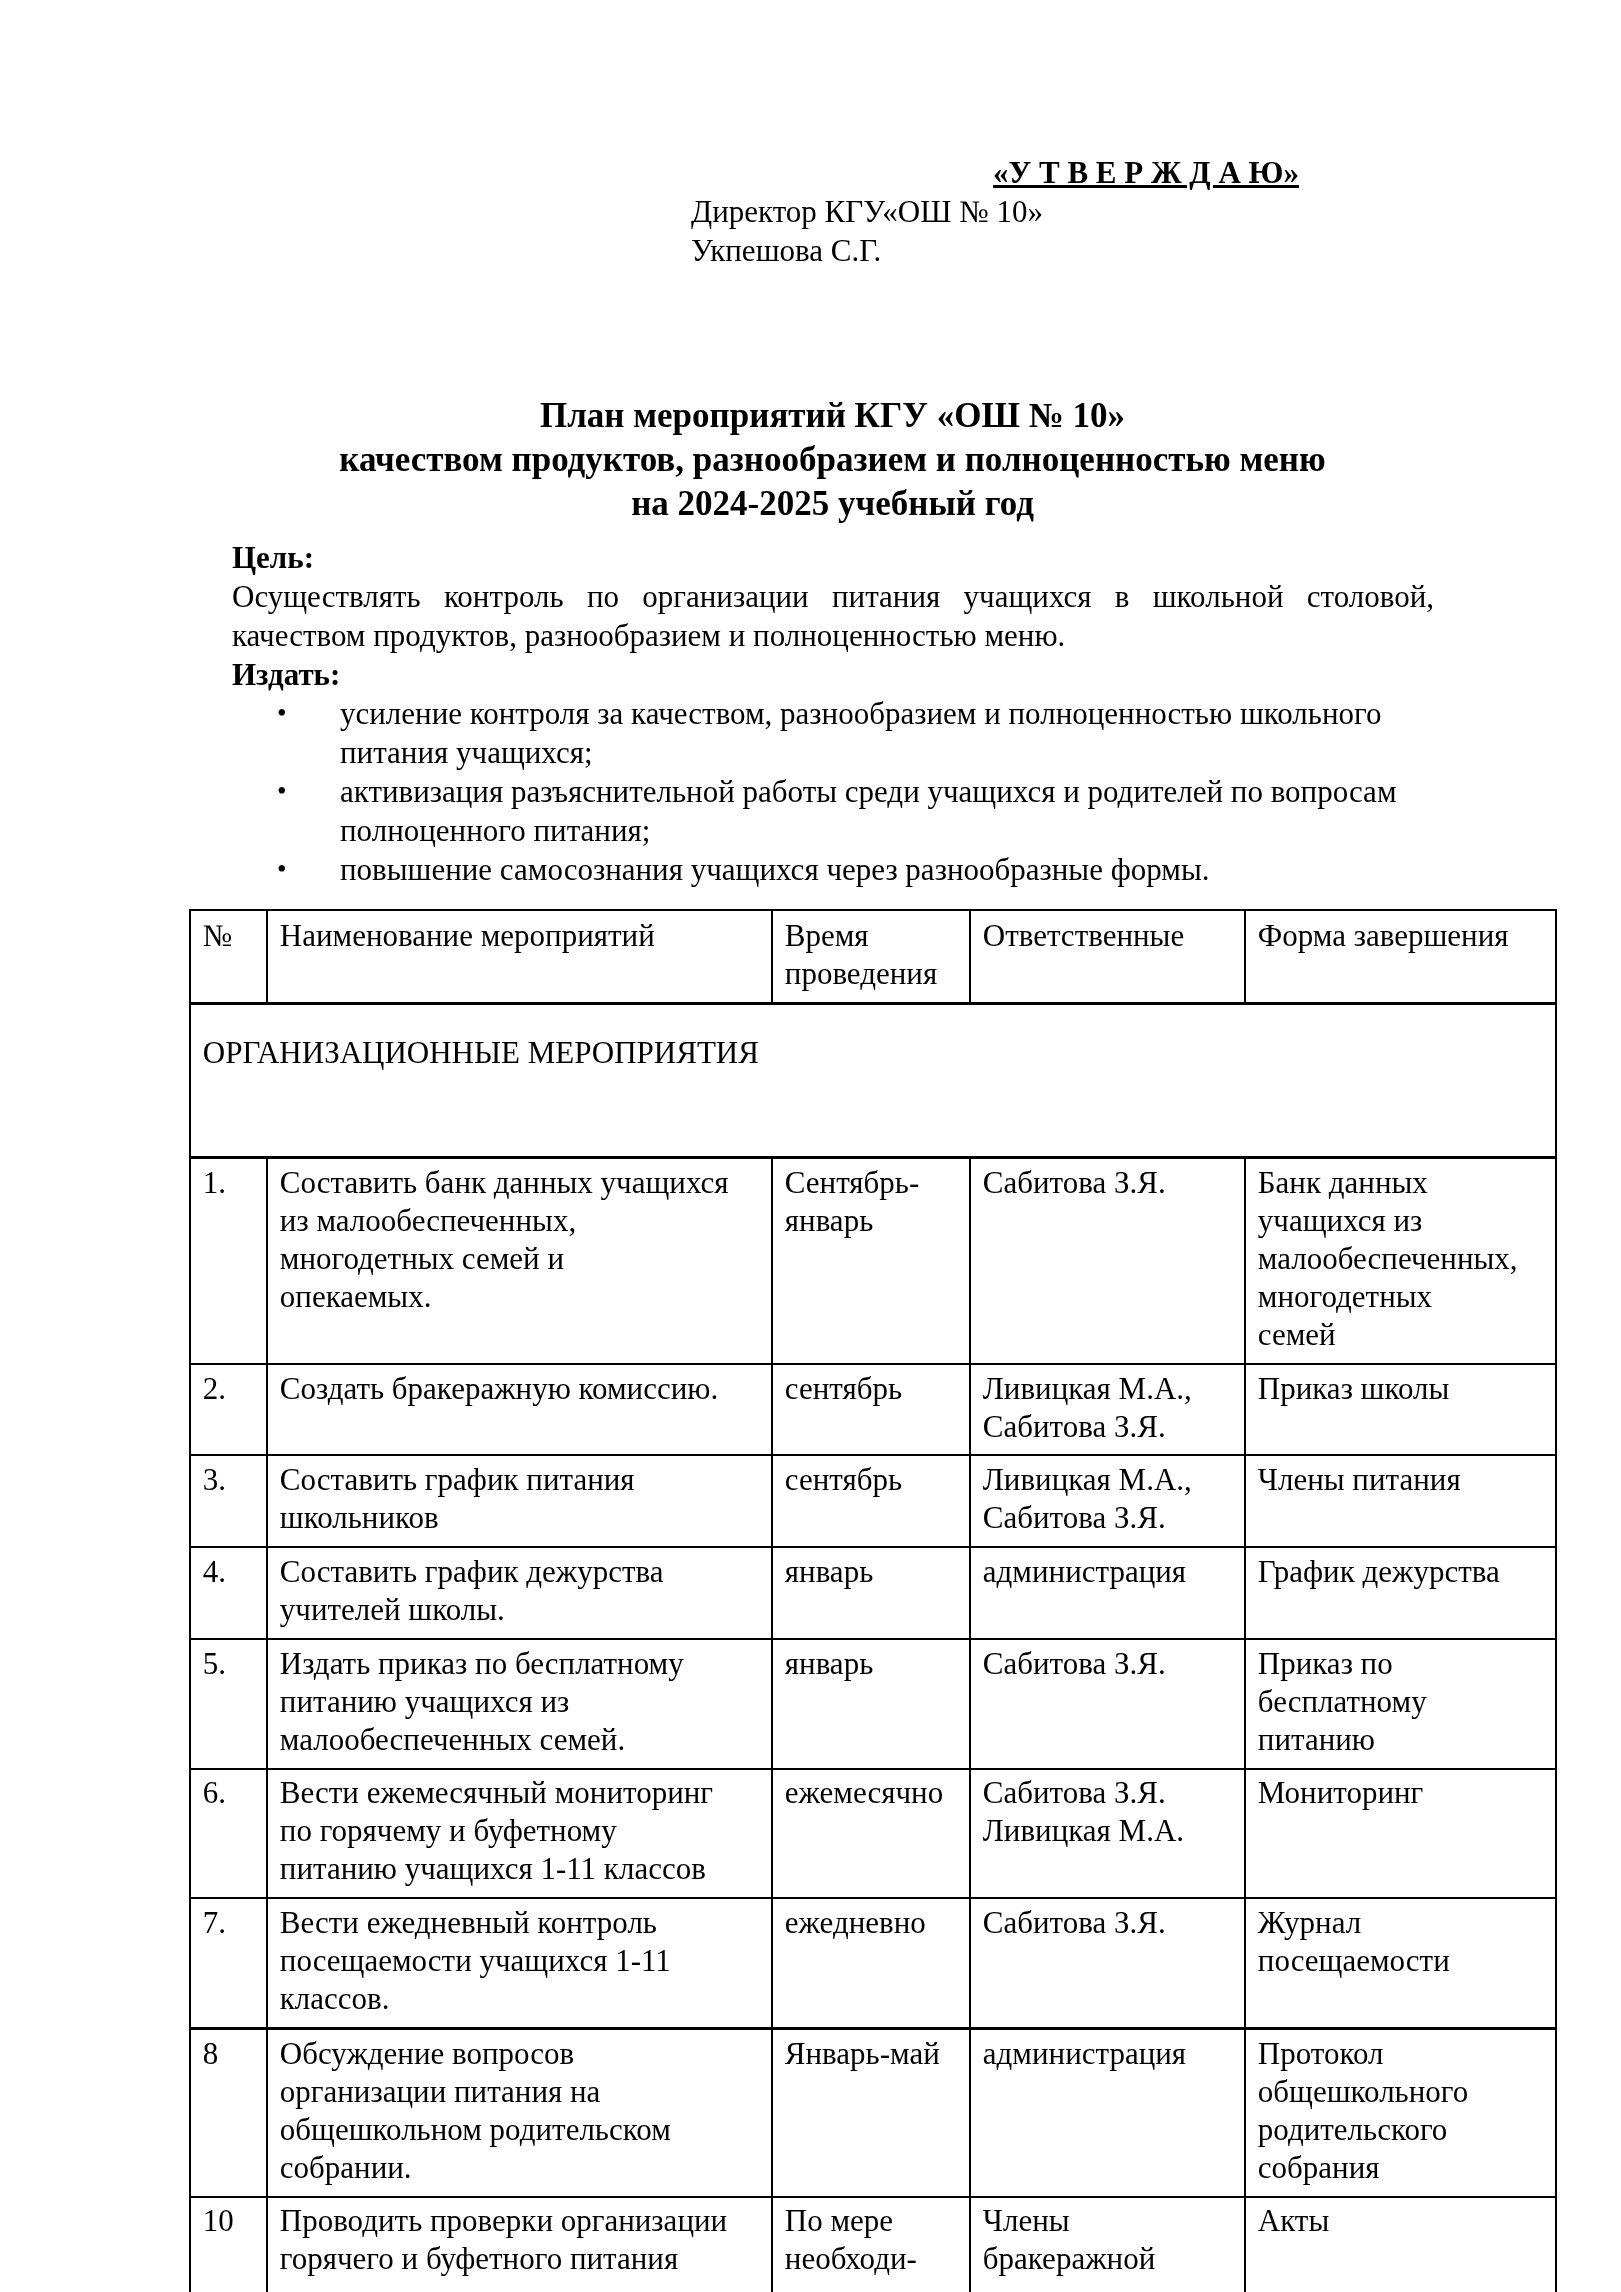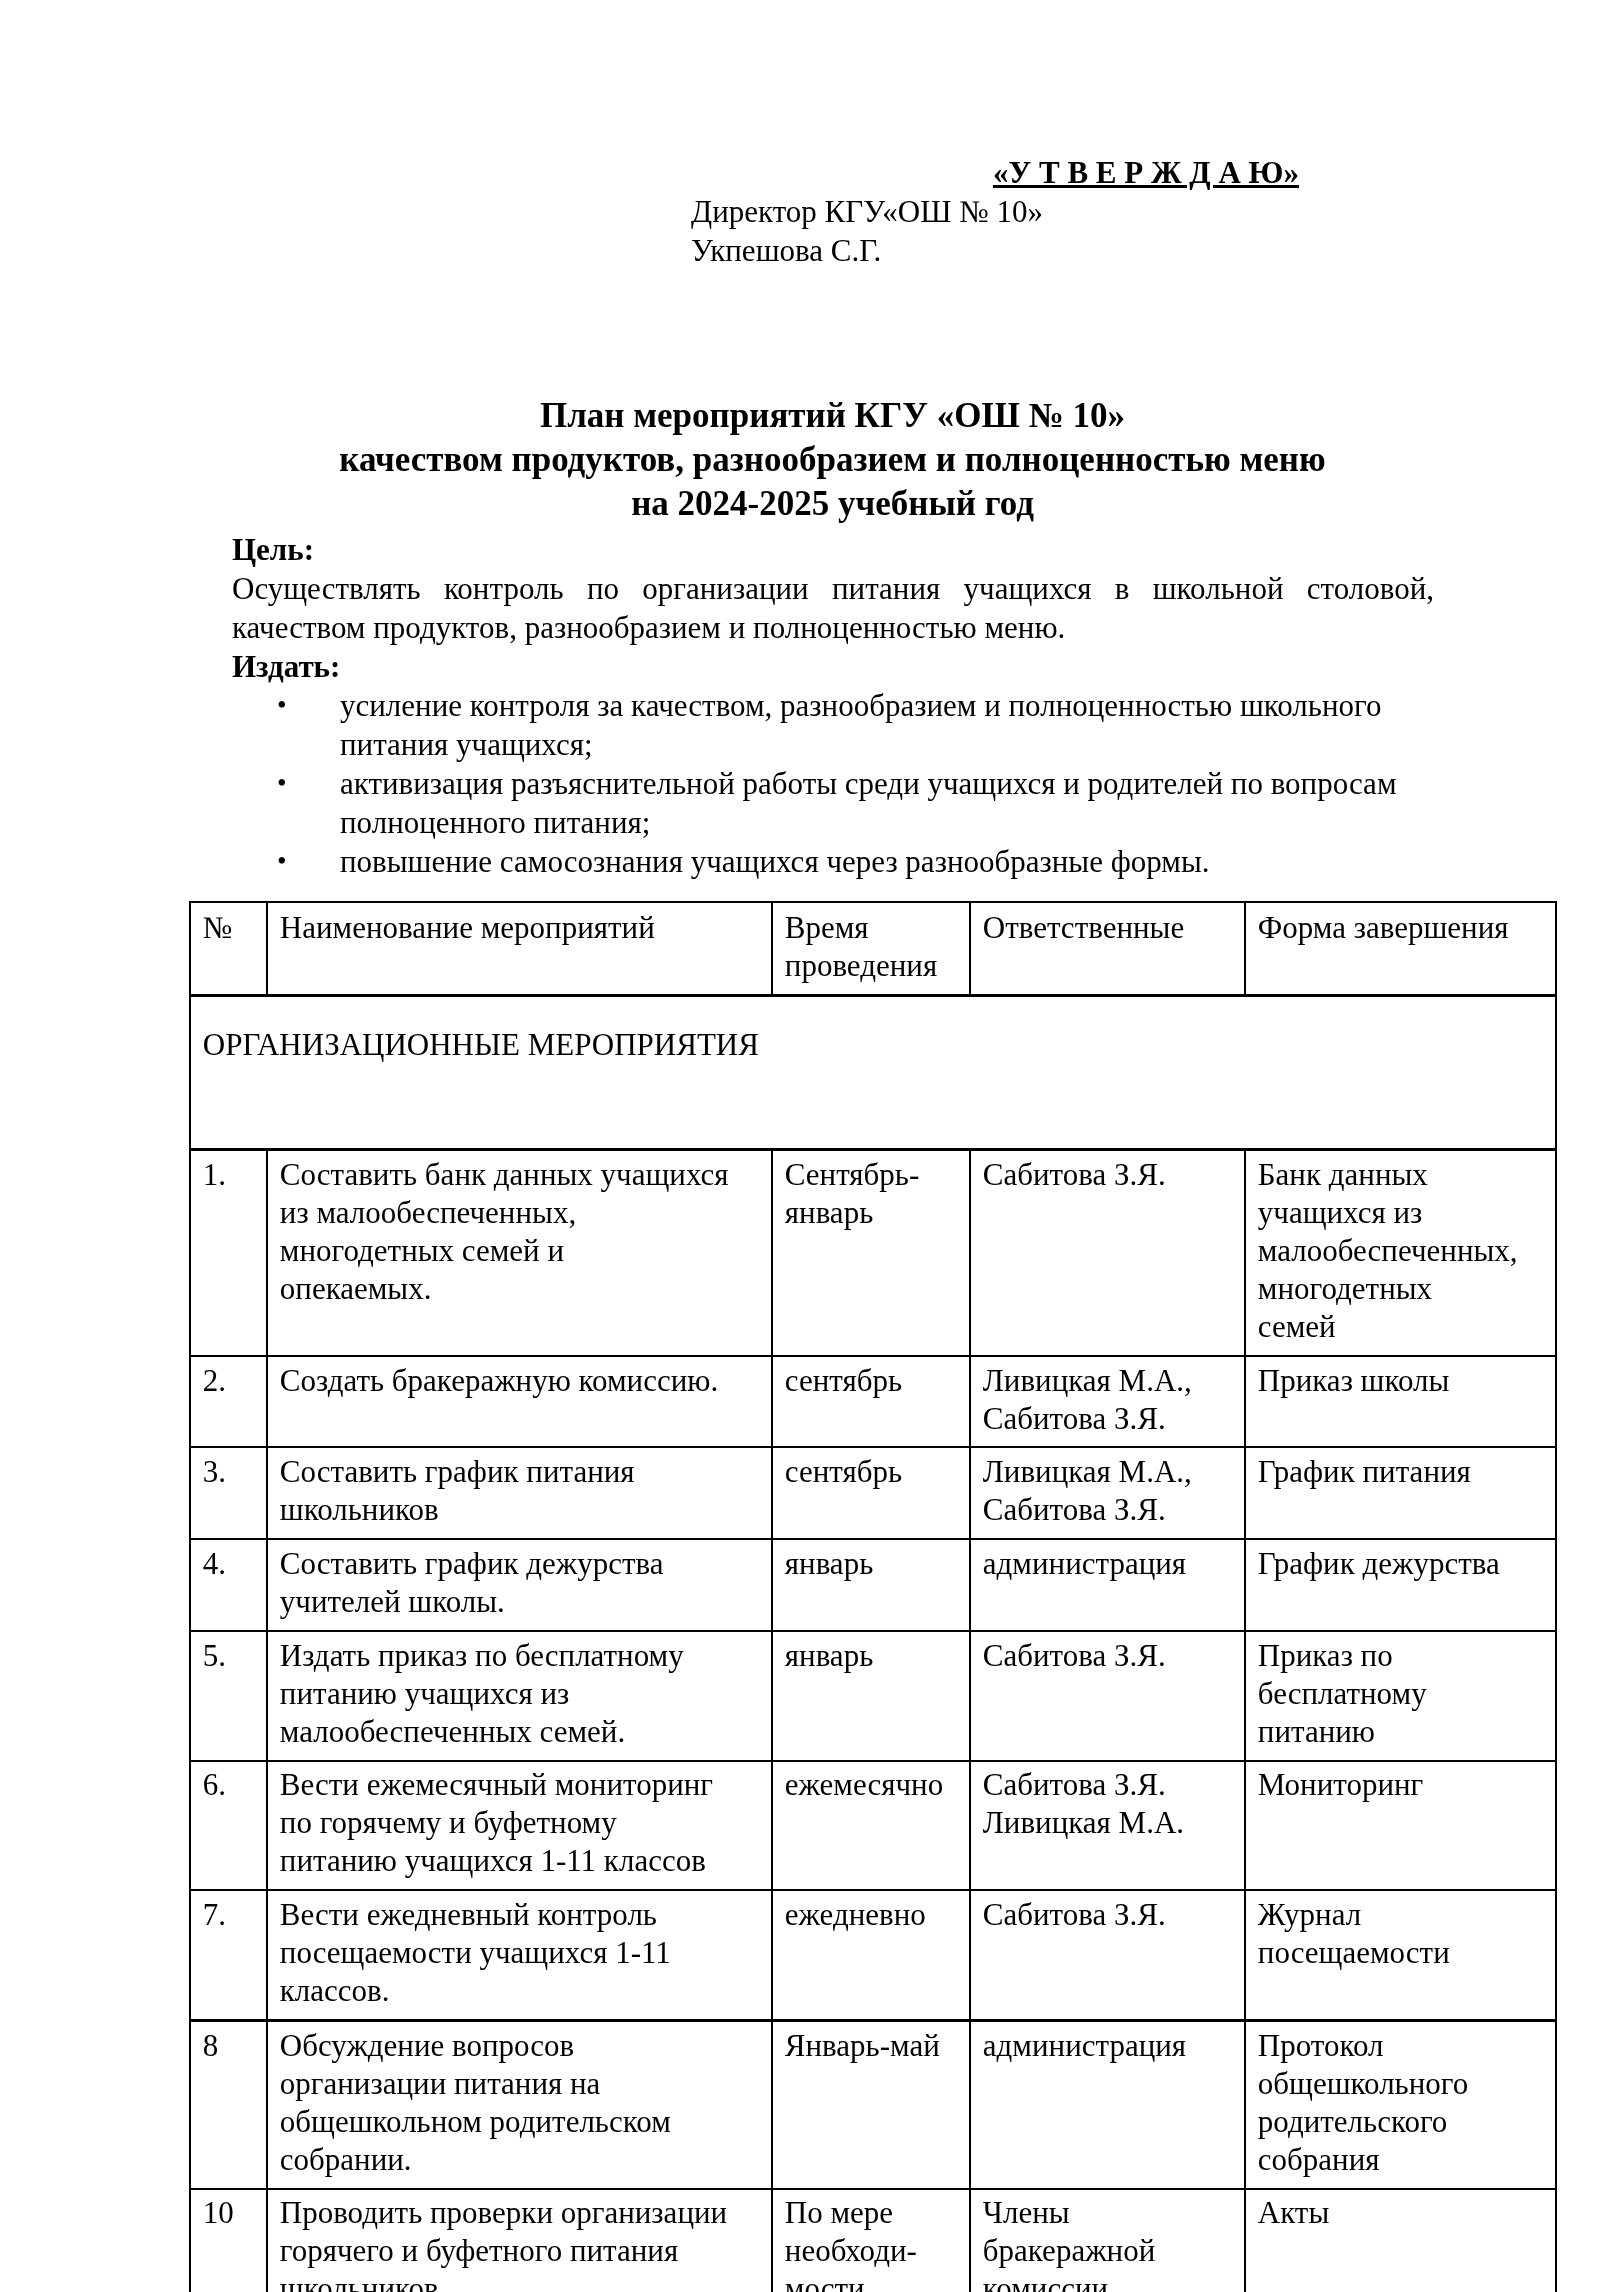--- a/index.html
+++ b/index.html
@@ -18,21 +18,21 @@
     font-weight:bold;line-height:39px;white-space:nowrap;text-decoration:underline;
   }
   .director-row{
     margin-left:691px;width:792px;
     display:flex;justify-content:space-between;
     line-height:39px;white-space:nowrap;flex-direction:column;
   }
 
   
   .title-block{
-    margin:124px 186px 4px 230px;
+    margin:124px 186px 12px 230px;
     text-align:center;font-weight:bold;
     font-size:35px;line-height:44px;
   }
 
   
   .text-col{margin:0 187px 0 232px;} 
   .label{font-weight:bold;line-height:39px;}
   .goal-text{text-align:justify;line-height:39px;}
   .task-list{
     list-style:none;margin:0;padding:0 0 0 108px;width:1108px;
@@ -159,21 +159,21 @@
 Сабитова З.Я.</td>
     <td class="c-result preline">Приказ школы</td>
   </tr>
 
   <tr class="data-row">
     <td class="c-num">3.</td>
     <td class="c-name just">Составить график питания школьников</td>
     <td class="c-time preline">сентябрь</td>
     <td class="c-resp preline">Ливицкая М.А.,
 Сабитова З.Я.</td>
-    <td class="c-result preline">График питания</td>
+    <td class="c-result preline">Члены питания</td>
   </tr>
 
   <tr class="data-row">
     <td class="c-num">4.</td>
     <td class="c-name just">Составить график дежурства учителей школы.</td>
     <td class="c-time preline">январь</td>
     <td class="c-resp preline">администрация</td>
     <td class="c-result preline">График дежурства</td>
   </tr>
 

